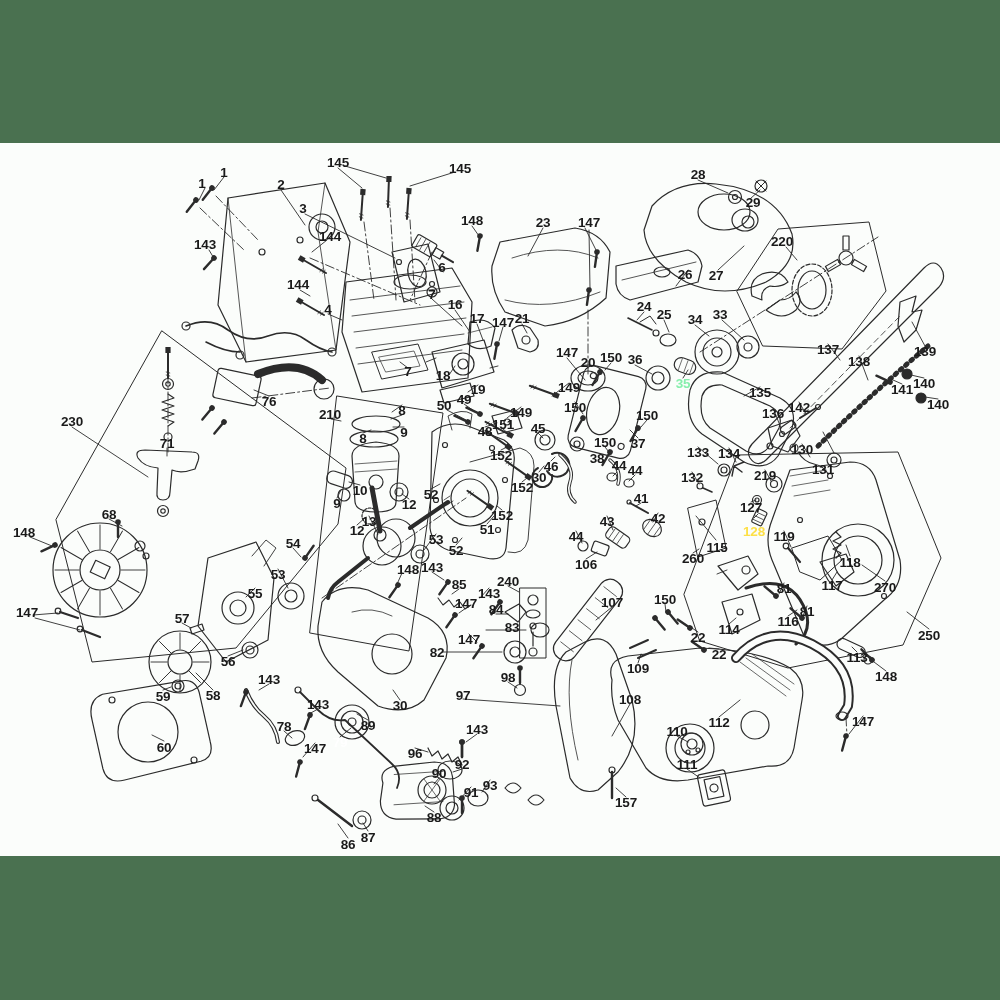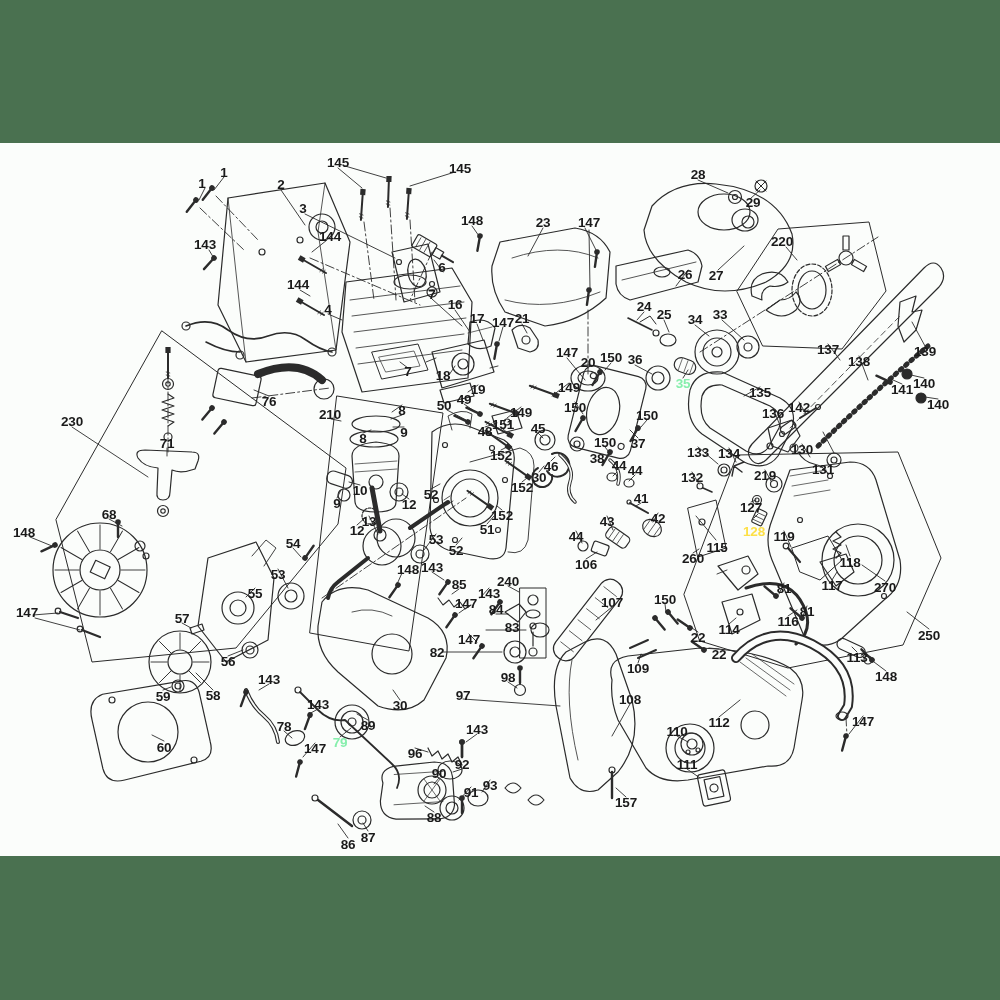--- a/index.html
+++ b/index.html
@@ -792,21 +792,21 @@
       <span class="plbl" style="left: 278px; top: 574px; color: rgb(26, 26, 26);">53</span>
       <span class="plbl" style="left: 255px; top: 593px; color: rgb(26, 26, 26);">55</span>
       <span class="plbl" style="left: 182px; top: 618px; color: rgb(26, 26, 26);">57</span>
       <span class="plbl" style="left: 228px; top: 661px; color: rgb(26, 26, 26);">56</span>
       <span class="plbl" style="left: 163px; top: 696px; color: rgb(26, 26, 26); text-align: center;">59</span>
       <span class="plbl" style="left: 213px; top: 695px; color: rgb(26, 26, 26);">58</span>
       <span class="plbl" style="left: 164px; top: 747px; color: rgb(26, 26, 26);">60</span>
       <span class="plbl" style="left: 269px; top: 679px; color: rgb(26, 26, 26);">143</span>
       <span class="plbl" style="left: 284px; top: 726px; color: rgb(26, 26, 26);">78</span>
       <span class="plbl" style="left: 315px; top: 748px; color: rgb(26, 26, 26);">147</span>
-      <span class="plbl" style="left: 340px; top: 742px; color: #86efac;">79</span>
+      <span class="plbl" style="left: 340px; top: 742px; color: #ffffff;">79</span>
       <span class="plbl" style="left: 368px; top: 725px; color: rgb(26, 26, 26);">89</span>
       <span class="plbl" style="left: 415px; top: 753px; color: rgb(26, 26, 26);">96</span>
       <span class="plbl" style="left: 348px; top: 844px; color: rgb(26, 26, 26);">86</span>
       <span class="plbl" style="left: 368px; top: 837px; color: rgb(26, 26, 26);">87</span>
       <span class="plbl" style="left: 434px; top: 817px; color: rgb(26, 26, 26);">88</span>
       <span class="plbl" style="left: 439px; top: 773px; color: rgb(26, 26, 26);">90</span>
       <span class="plbl" style="left: 462px; top: 764px; color: rgb(26, 26, 26);">92</span>
       <span class="plbl" style="left: 471px; top: 792px; color: rgb(26, 26, 26);">91</span>
       <span class="plbl" style="left: 490px; top: 785px; color: rgb(26, 26, 26);">93</span>
       <span class="plbl" style="left: 477px; top: 729px; color: rgb(26, 26, 26);">143</span>

